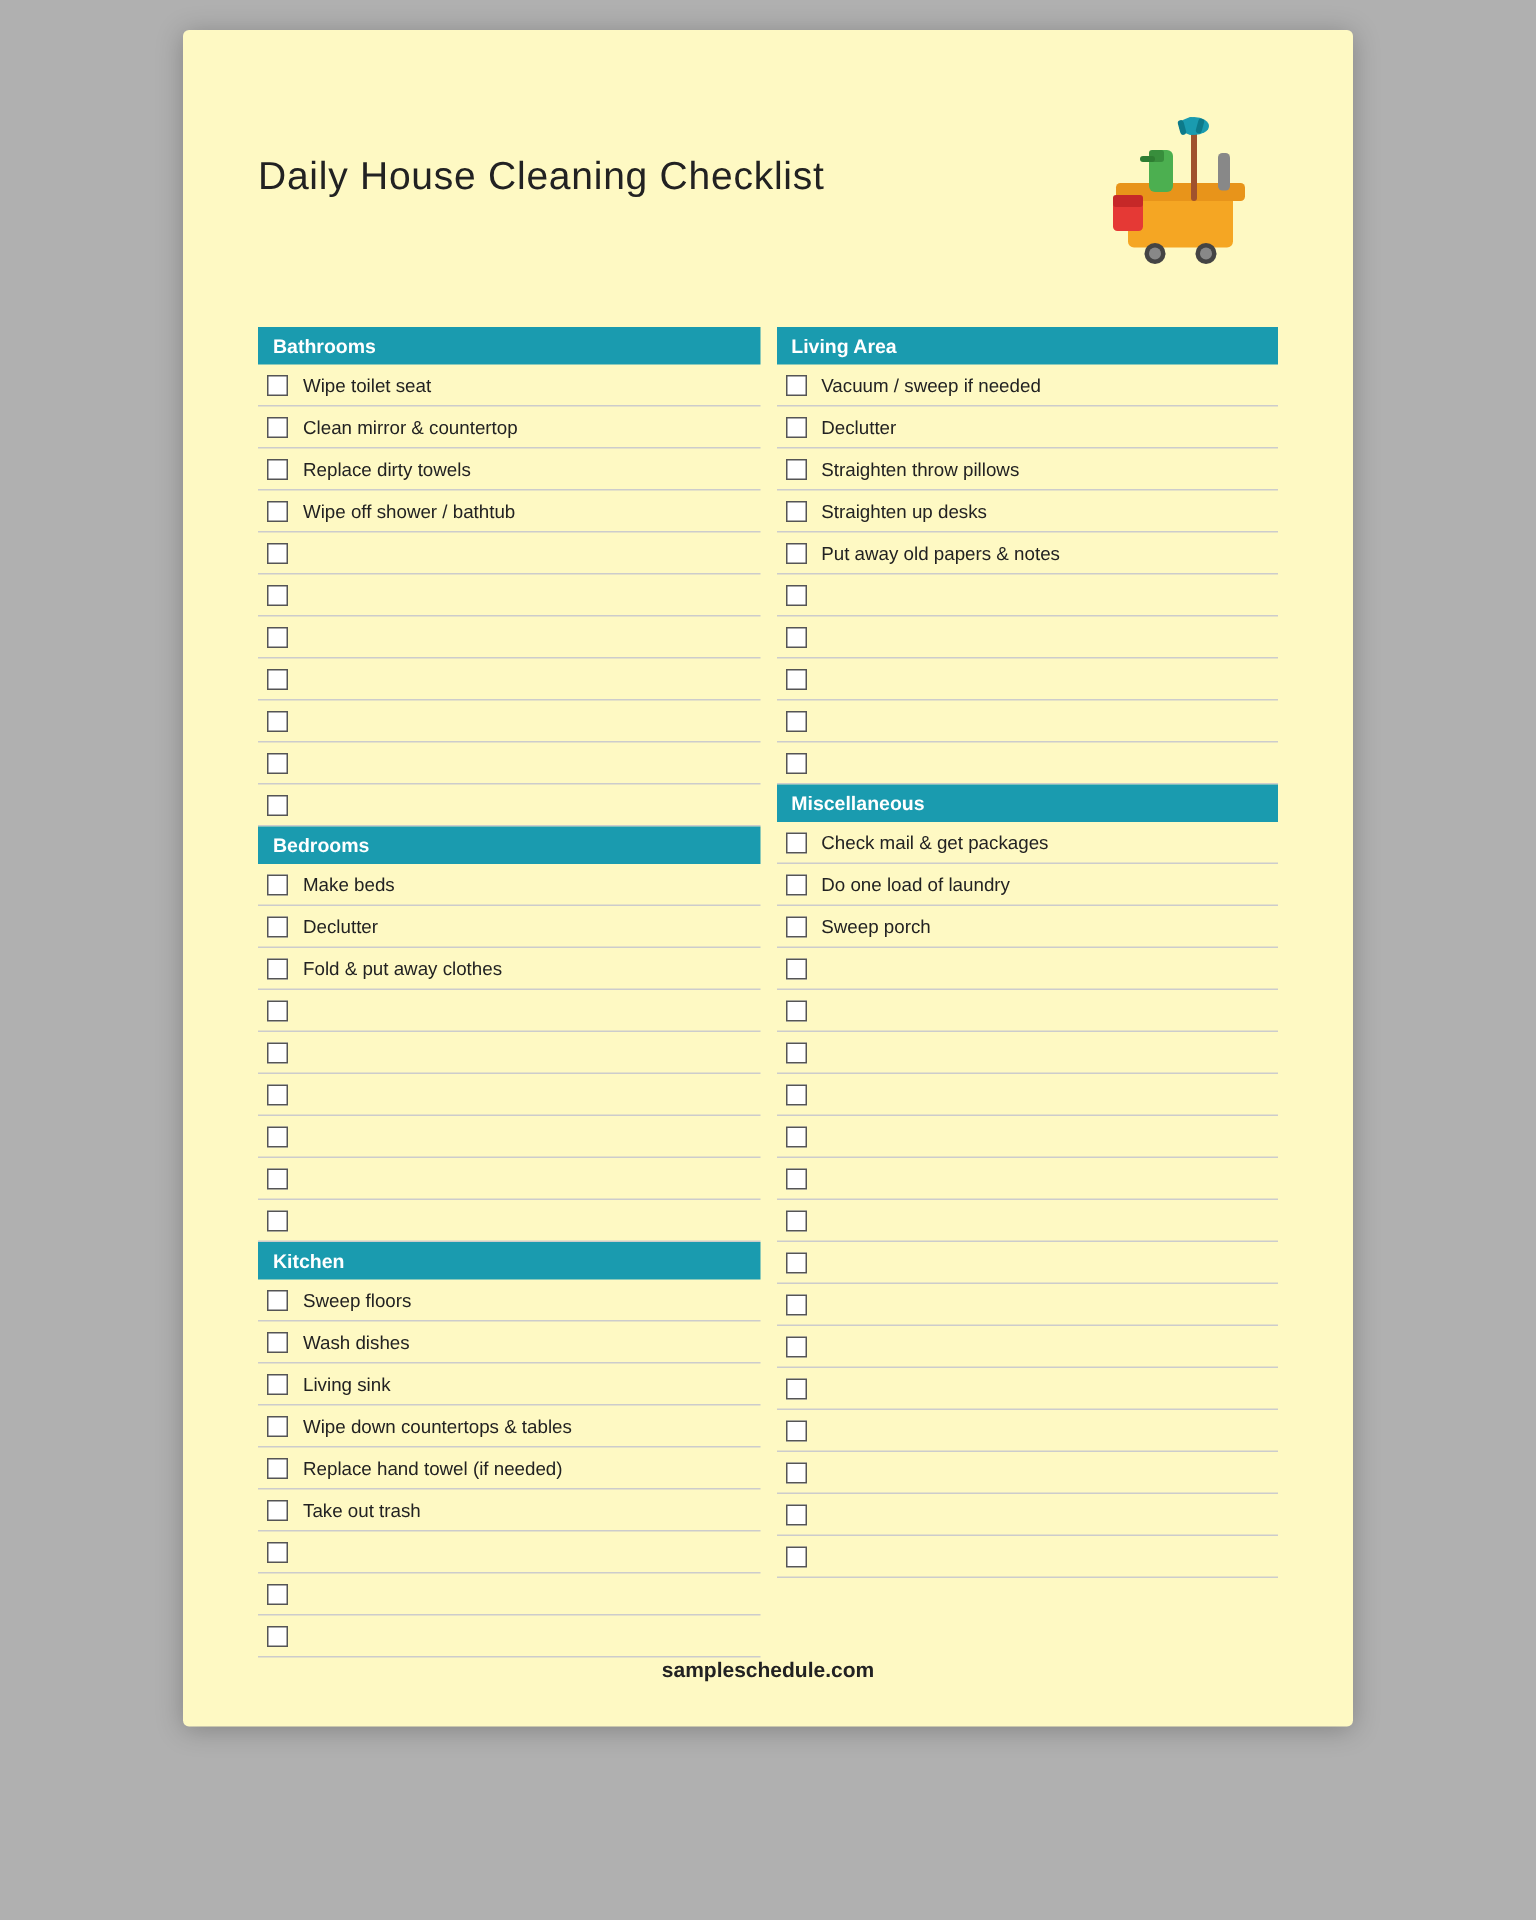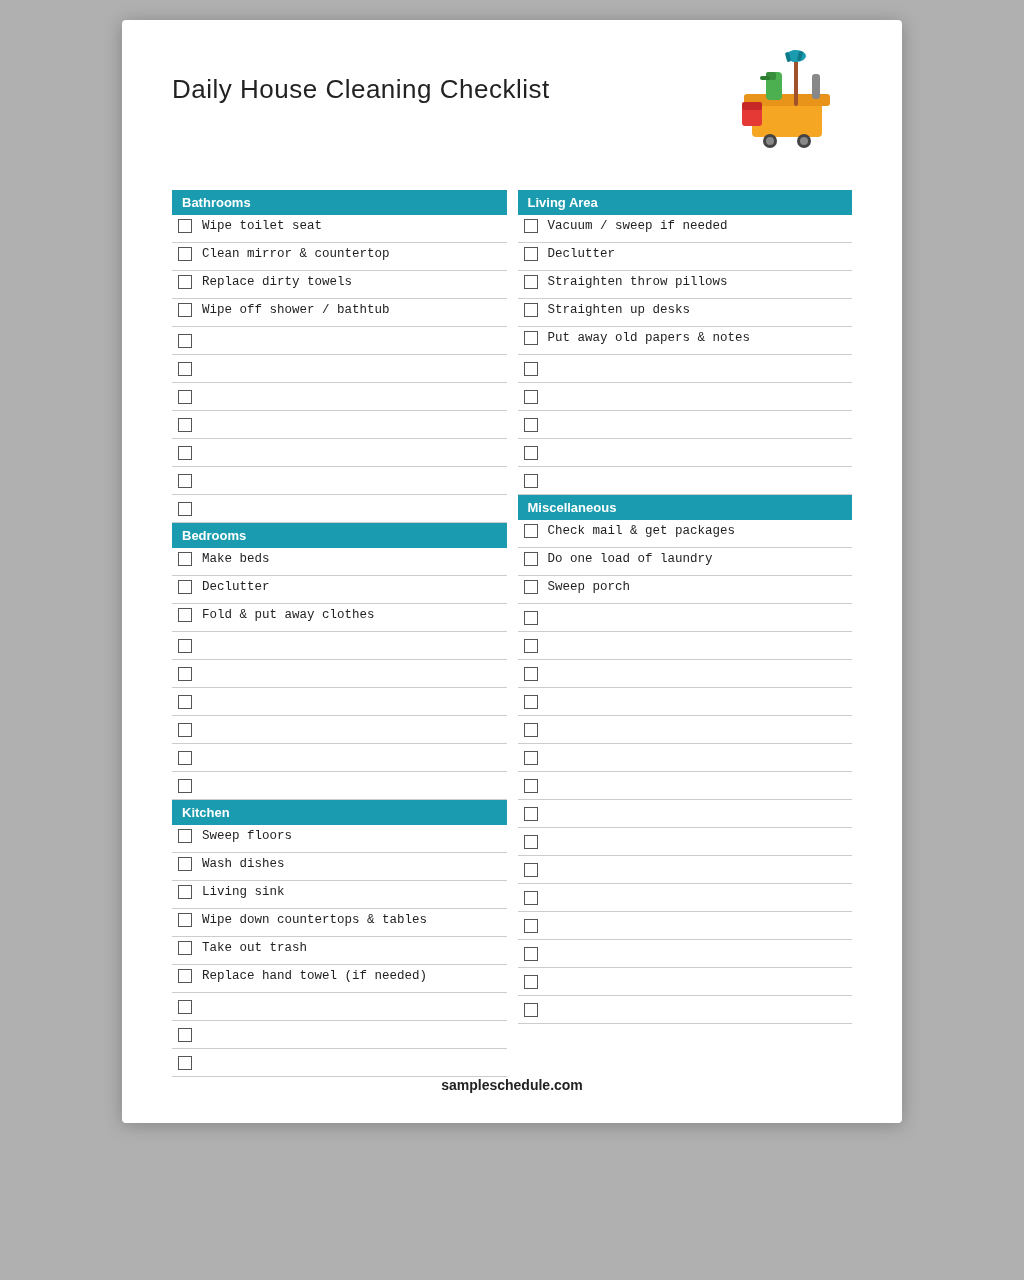--- a/index.html
+++ b/index.html
@@ -7,26 +7,26 @@
       background: #b0b0b0;
       display: flex;
       flex-direction: column;
       align-items: center;
       justify-content: flex-start;
       min-height: 100vh;
       font-family: Arial, sans-serif;
       padding: 20px 0 10px 0;
     }
     .page {
-      background: #ffffff;
+      background: #fef9c3;
       width: 780px;
       min-height: 1100px;
       box-shadow: 0 2px 18px rgba(0,0,0,0.25);
       border-radius: 4px;
-      padding: 24px 50px 30px 50px;
+      padding: 52px 50px 30px 50px;
       position: relative;
     }
     .header {
       display: flex;
       align-items: flex-start;
       justify-content: space-between;
       margin-bottom: 36px;
     }
     .title-area {
       display: flex;
@@ -62,24 +62,24 @@
     .section-header {
       background: #1a9baf;
       color: #fff;
       font-weight: bold;
       font-size: 13px;
       padding: 5px 10px;
       margin-bottom: 0;
     }
     .checklist-item {
       display: flex;
+      align-items: center;
       border-bottom: 1px solid #ccc;
       padding: 4px 4px 4px 6px;
       min-height: 28px;
-      font-family: Liberation Mono, monospace;
     }
     .checkbox {
       width: 14px;
       height: 14px;
       border: 1.5px solid #555;
       display: inline-block;
       margin-right: 10px;
       flex-shrink: 0;
       background: #fff;
     }
@@ -236,25 +236,25 @@
         <div class="checklist-item">
           <span class="checkbox"></span>
           <span class="item-text">Living sink</span>
         </div>
         <div class="checklist-item">
           <span class="checkbox"></span>
           <span class="item-text">Wipe down countertops &amp; tables</span>
         </div>
         <div class="checklist-item">
           <span class="checkbox"></span>
+          <span class="item-text">Replace hand towel (if needed)</span>
+        </div>
+        <div class="checklist-item">
+          <span class="checkbox"></span>
           <span class="item-text">Take out trash</span>
-        </div>
-        <div class="checklist-item">
-          <span class="checkbox"></span>
-          <span class="item-text">Replace hand towel (if needed)</span>
         </div>
         <div class="empty-item">
             <span class="checkbox"></span>
           </div>
         <div class="empty-item">
             <span class="checkbox"></span>
           </div>
         <div class="empty-item">
             <span class="checkbox"></span>
           </div>

